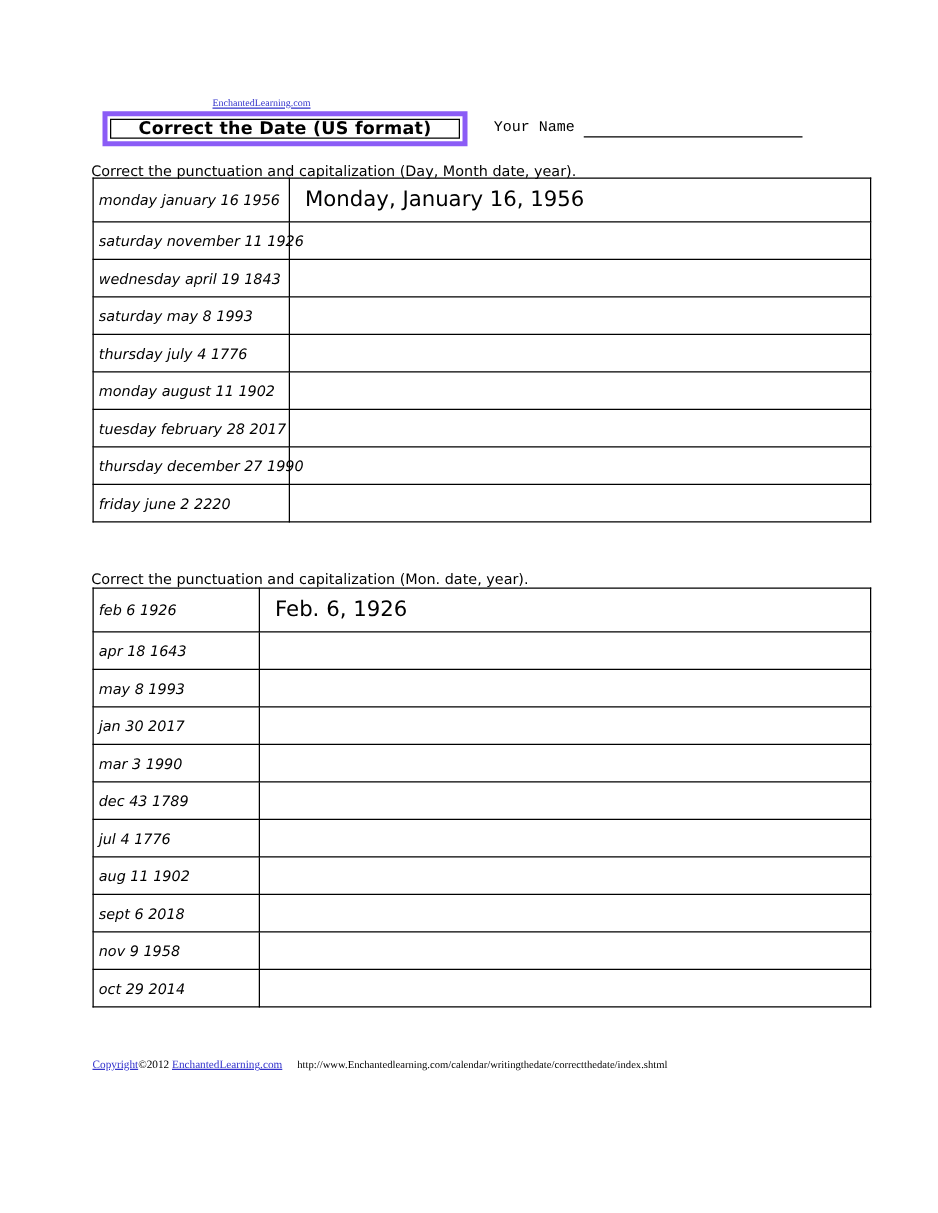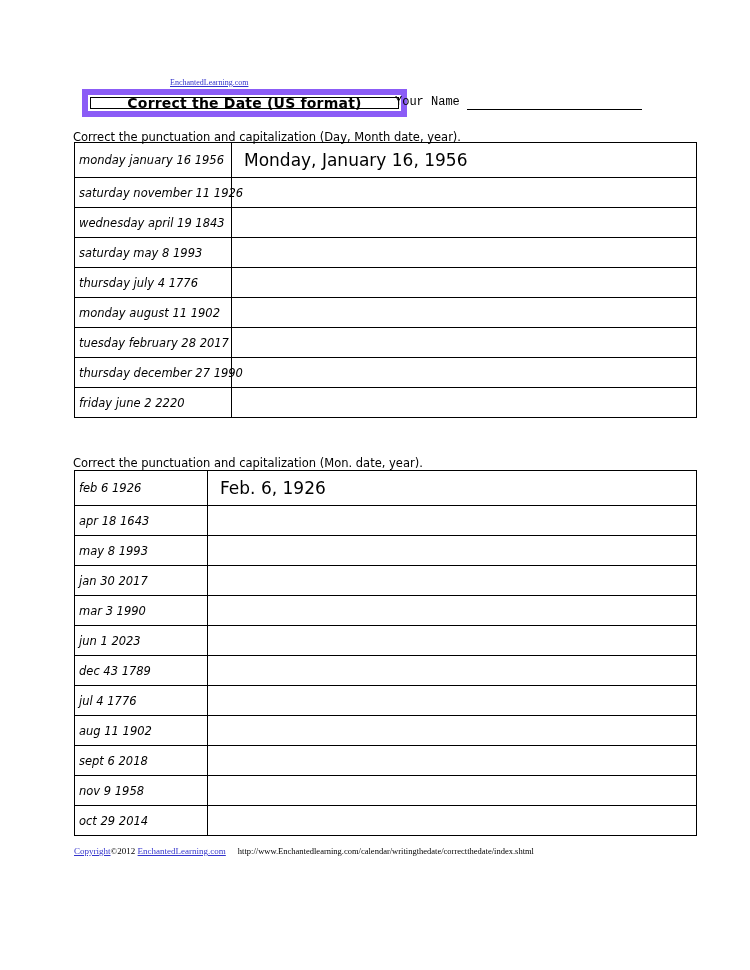--- a/index.html
+++ b/index.html
@@ -37,23 +37,23 @@
     font-size: 8px;
     color: #3333cc;
     text-decoration: underline;
     font-family: "Liberation Serif", serif;
     letter-spacing: 0px;
   }
   .title-box {
     position: absolute;
     left: 7px;
     top: 11px;
-    width: 325px;
+    width: 292px;
     height: 28px;
-    border: 6px solid #8b5cf6;
+    border: 4px solid #8b5cf6;
     box-sizing: border-box;
     display: flex;
     align-items: center;
     justify-content: center;
   }
   .title-box-inner {
     position: absolute;
     left: 2px;
     top: 2px;
     right: 2px;
@@ -238,24 +238,20 @@
       </tr>
       <tr>
         <td class="prompt">jan 30 2017</td>
         <td class="answer"></td>
       </tr>
       <tr>
         <td class="prompt">mar 3 1990</td>
         <td class="answer"></td>
       </tr>
       <tr>
-        <td class="prompt">jun 1 2023</td>
-        <td class="answer"></td>
-      </tr>
-      <tr>
         <td class="prompt">dec 43 1789</td>
         <td class="answer"></td>
       </tr>
       <tr>
         <td class="prompt">jul 4 1776</td>
         <td class="answer"></td>
       </tr>
       <tr>
         <td class="prompt">aug 11 1902</td>
         <td class="answer"></td>

